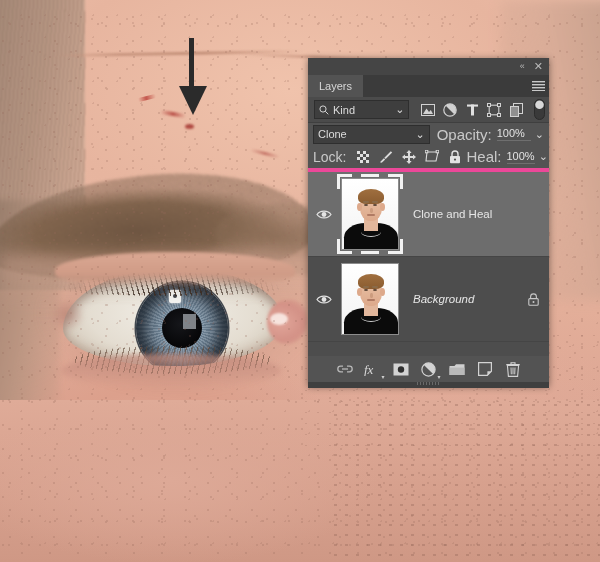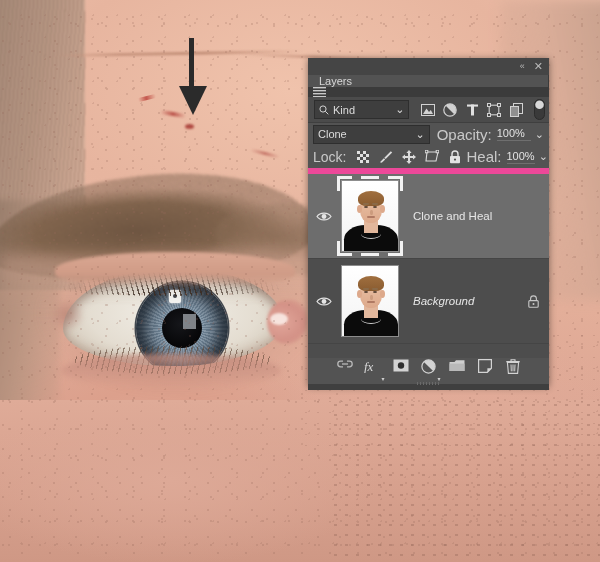--- a/index.html
+++ b/index.html
@@ -232,21 +232,21 @@
     height:17px;background:#454545;position:relative;display:flex;
     align-items:center;justify-content:flex-end;padding-right:6px;gap:10px;
   }
   .tb-btn{
     color:#b9b9b9;font-size:10px;line-height:1;cursor:default;user-select:none;
   }
   .tb-btn.collapse{font-size:9px;letter-spacing:-1px;}
   .tb-btn.close{font-size:11px;}
 
   .tab-row{
-    height:22px;background:#3b3b3b;display:flex;align-items:stretch;position:relative;flex-direction:column;
+    height:22px;background:#3b3b3b;display:flex;align-items:stretch;position:relative;
   }
   .tab{
     padding:0 11px;display:flex;align-items:center;background:#535353;
     color:#d8d8d8;font-size:11px;border-right:1px solid #3b3b3b;
   }
   .tab-rest{flex:1;background:#3b3b3b;}
   .panel-menu{
     width:22px;display:flex;align-items:center;justify-content:center;
     background:#3b3b3b;
   }
@@ -284,21 +284,21 @@
 
   .lock-row{
     height:23px;display:flex;align-items:center;padding:0 5px;background:#535353;
   }
   .lock-label{color:#c9c9c9;font-size:14px;margin-right:5px;}
   .lock-icons{display:flex;align-items:center;}
   .lock-icons .li{width:23px;height:20px;display:flex;align-items:center;justify-content:center;}
 
   .layers-list{
     position:relative;background:#4d4d4d;height:184px;overflow:hidden;
-    border-top:6px solid #ec4899;
+    border-top:4px solid #ec4899;
   }
   .layer-row{
     height:84px;display:flex;align-items:center;position:relative;
     border-bottom:1px solid #454545;padding-left:0;
   }
   .layer-row.selected{background:#6d6d6d;}
   .layer-row:not(.selected){background:#4d4d4d;}
   .eye-col{width:31px;display:flex;align-items:center;justify-content:center;}
   .thumb-wrap{position:relative;width:58px;height:72px;margin-left:2px;}
   .thumb{
@@ -346,21 +346,21 @@
     margin-left:14px;color:#e6e6e6;font-size:11.5px;flex:1;
   }
   .layer-name.italic{font-style:italic;}
   .lock-col{width:32px;display:flex;align-items:center;justify-content:center;}
 
   .panel-footer{
     height:26px;background:#535353;display:flex;align-items:center;
     justify-content:center;gap:0px;
   }
   .footer-btn{
-    width:28px;height:24px;display:flex;justify-content:center;position:relative;
+    width:28px;height:24px;display:flex;align-items:center;justify-content:center;position:relative;
   }
   .mini-caret{position:absolute;right:2px;bottom:1px;font-size:6px;color:#cfcfcf;line-height:1;}
   .panel-bottomstrip{height:6px;background:#3f3f3f;}
   .grip{
     position:absolute;left:50%;bottom:1px;transform:translateX(-50%);
     width:24px;height:3px;
     background:repeating-linear-gradient(90deg,#6a6a6a 0 1px,transparent 1px 3px);
   }
   svg{display:block;}
 </style>

